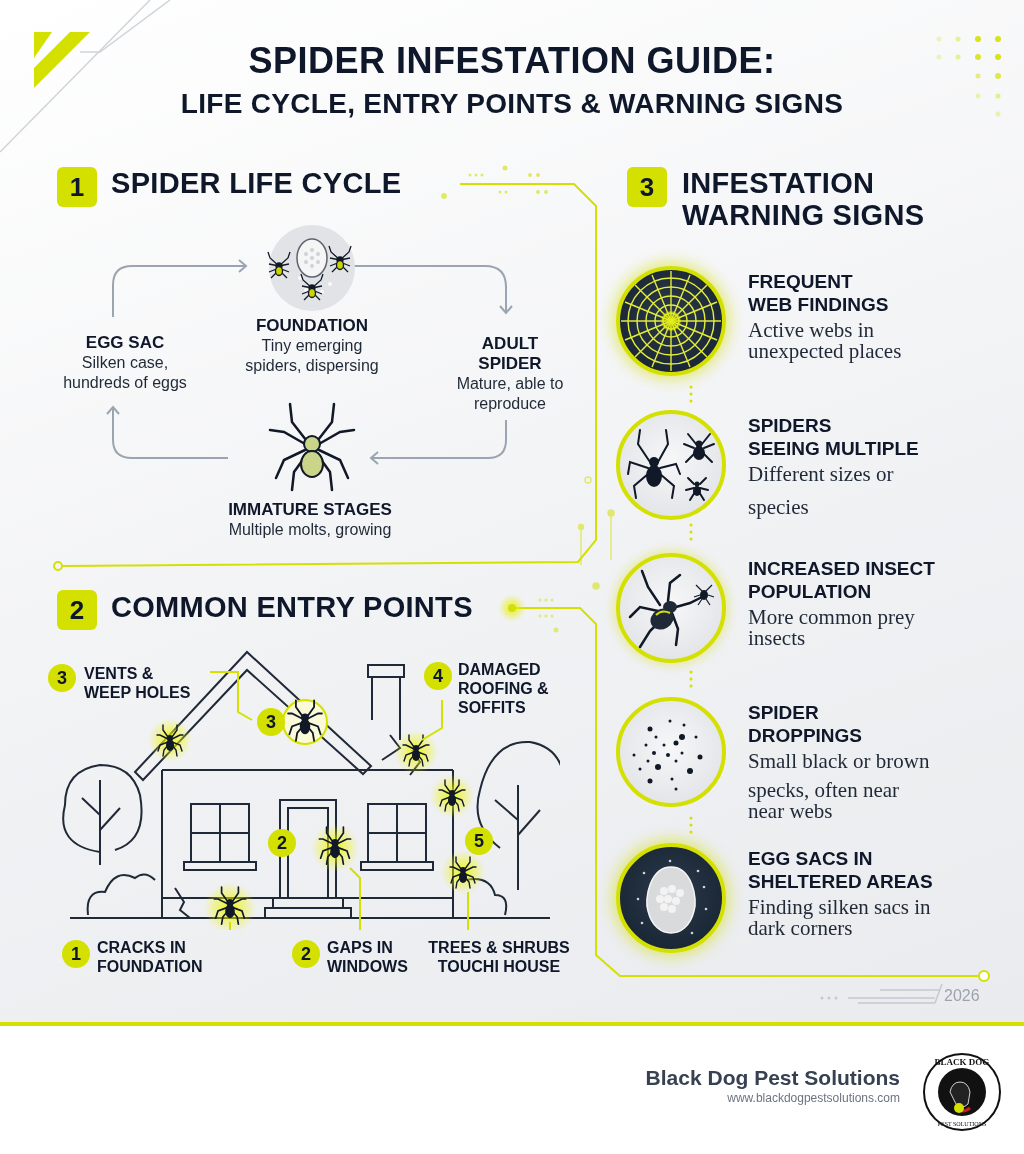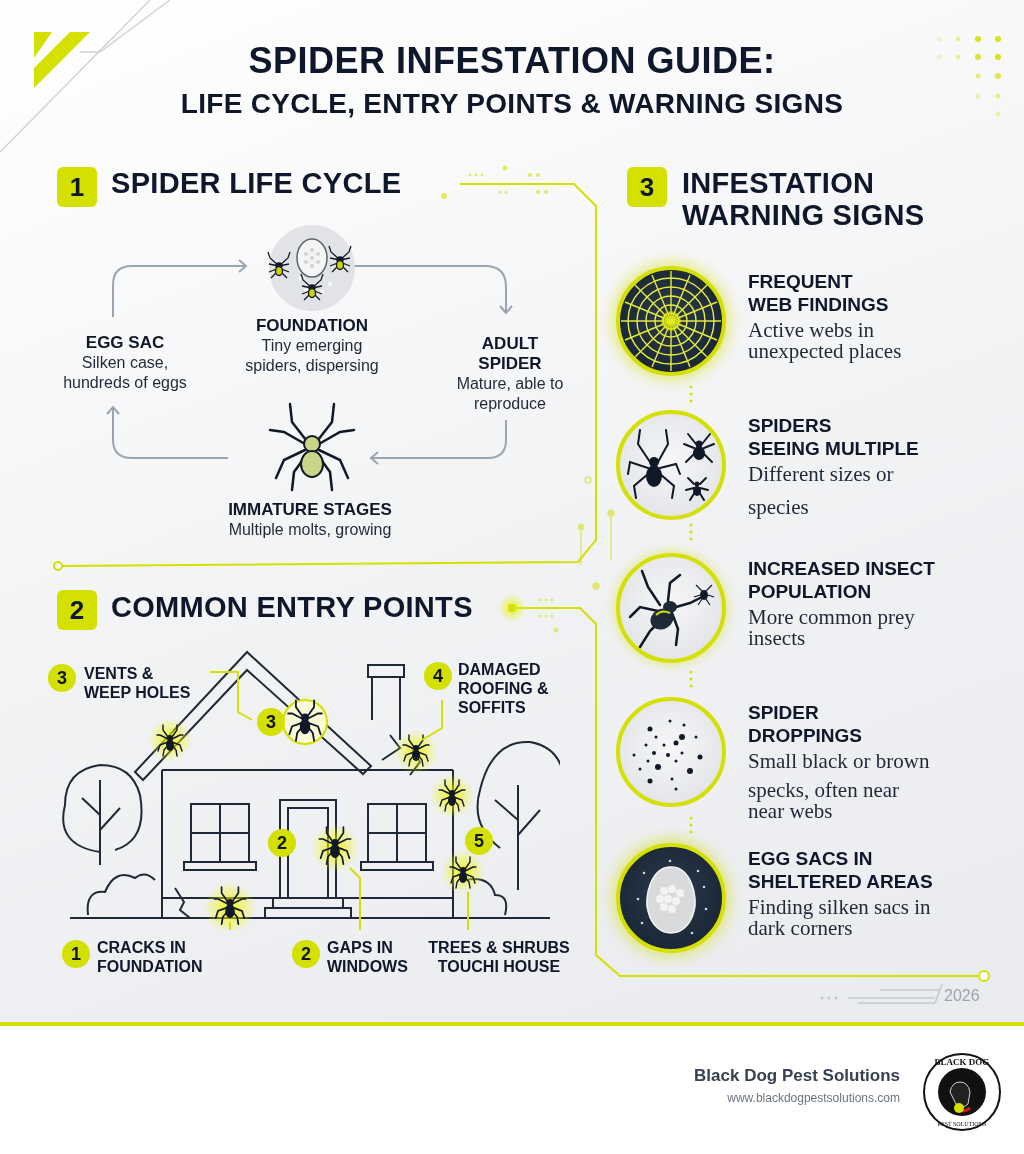--- a/index.html
+++ b/index.html
@@ -60,21 +60,21 @@
 
   .entry-label { position: absolute; font-weight: 800; font-size: 16px; line-height: 19px; color: #0f172a; font-family: "Liberation Sans", sans-serif; }
   .num-dot {
     position: absolute; width: 28px; height: 28px; border-radius: 50%; background: #d4e000;
     color: #0f172a; font-weight: 800; font-size: 18px; display: flex; align-items: center; justify-content: center;
     font-family: "Liberation Sans", sans-serif;
   }
 
   .year { position: absolute; left: 944px; top: 987px; font-size: 16px; color: #9ca3af; font-family: "Liberation Sans", sans-serif; }
 
-  .footer-name { position: absolute; right: 124px; top: 1066px; font-size: 17px; font-weight: 700; color: #374151; text-align: right; font-family: "Liberation Sans", sans-serif; }
+  .footer-name { position: absolute; right: 124px; top: 1066px; font-size: 21px; font-weight: 700; color: #374151; text-align: right; font-family: "Liberation Sans", sans-serif; }
   .footer-url { position: absolute; right: 124px; top: 1091px; font-size: 12px; color: #6b7280; text-align: right; font-family: "Liberation Sans", sans-serif; }
   .logo { position: absolute; left: 922px; top: 1052px; width: 80px; height: 80px; }
 </style>
 </head>
 <body>
 
 <div class="poster">
 
   <svg class="deco" width="1024" height="1026">
     <defs>

